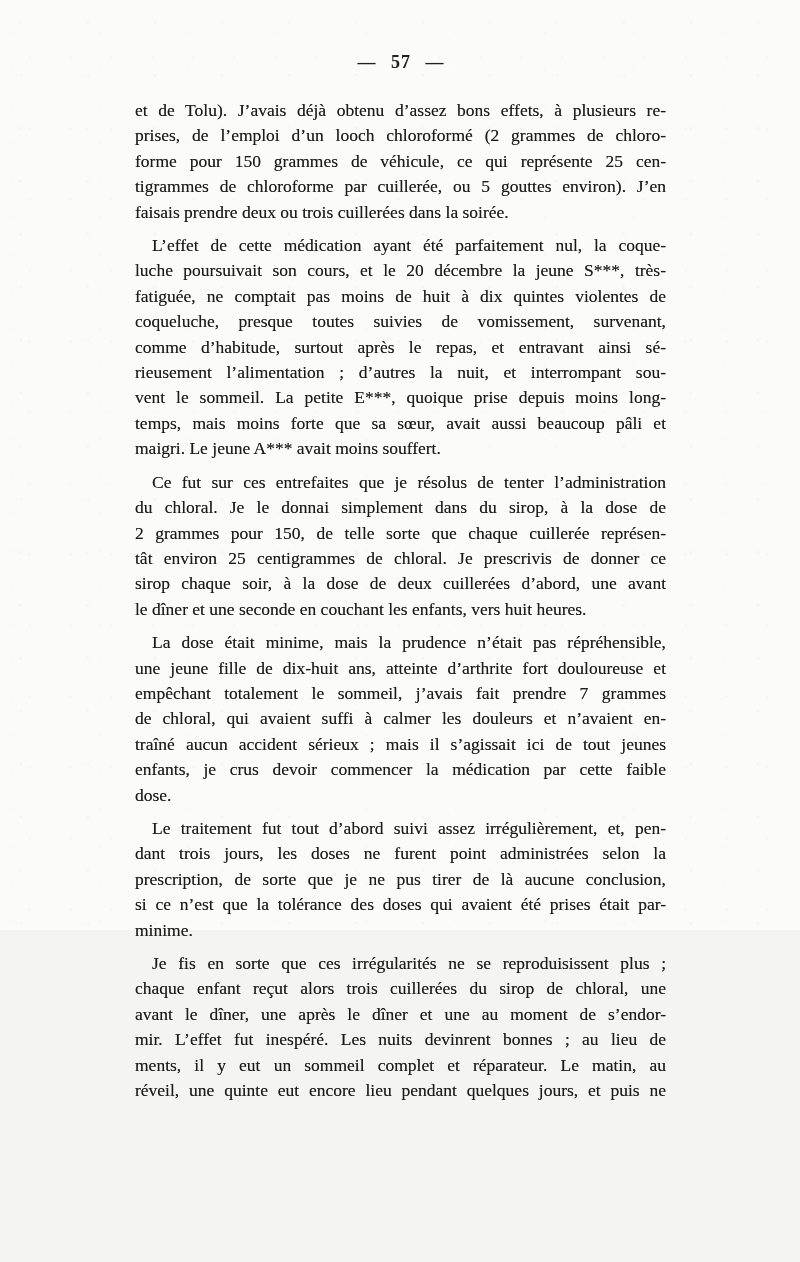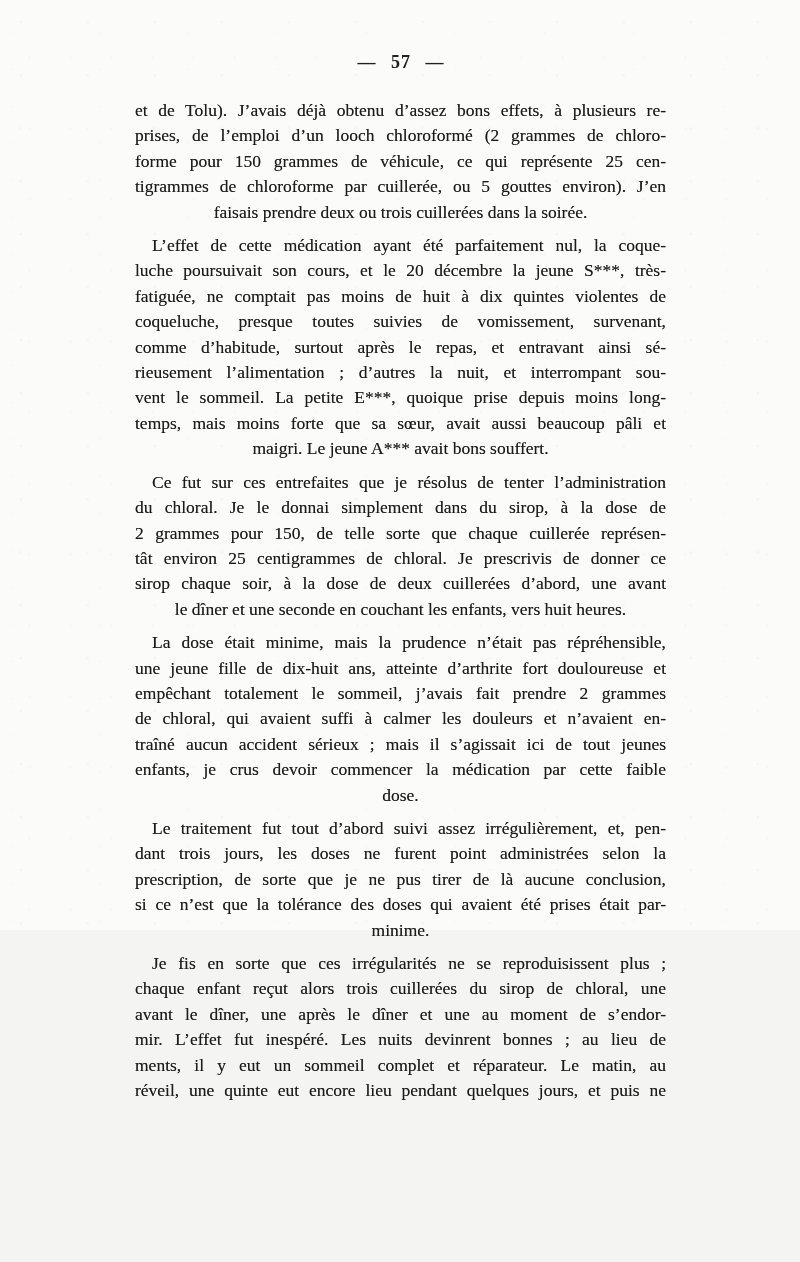--- a/index.html
+++ b/index.html
@@ -56,21 +56,21 @@
   }
   .paragraph.indent .line:first-child {
     text-indent: 17px;
   }
   .line {
     text-align: justify;
     text-align-last: justify;
     white-space: normal;
   }
   .line.par-end {
-    text-align: center;
+    text-align: left;
     text-align-last: auto;
   }
 </style>
 </head>
 <body>
 
 <div class="page">
   <div class="pageno">— 57 —</div>
   <div class="textblock">
       <div class="paragraph">
@@ -82,34 +82,34 @@
       </div>
       <div class="paragraph indent">
         <div class="line">L’effet de cette médication ayant été parfaitement nul, la coque-</div>
         <div class="line">luche poursuivait son cours, et le 20 décembre la jeune S***, très-</div>
         <div class="line">fatiguée, ne comptait pas moins de huit à dix quintes violentes de</div>
         <div class="line">coqueluche, presque toutes suivies de vomissement, survenant,</div>
         <div class="line">comme d’habitude, surtout après le repas, et entravant ainsi sé-</div>
         <div class="line">rieusement l’alimentation ; d’autres la nuit, et interrompant sou-</div>
         <div class="line">vent le sommeil. La petite E***, quoique prise depuis moins long-</div>
         <div class="line">temps, mais moins forte que sa sœur, avait aussi beaucoup pâli et</div>
-        <div class="line par-end">maigri. Le jeune A*** avait bons souffert.</div>
+        <div class="line par-end">maigri. Le jeune A*** avait moins souffert.</div>
       </div>
       <div class="paragraph indent">
         <div class="line">Ce fut sur ces entrefaites que je résolus de tenter l’administration</div>
         <div class="line">du chloral. Je le donnai simplement dans du sirop, à la dose de</div>
         <div class="line">2 grammes pour 150, de telle sorte que chaque cuillerée représen-</div>
         <div class="line">tât environ 25 centigrammes de chloral. Je prescrivis de donner ce</div>
         <div class="line">sirop chaque soir, à la dose de deux cuillerées d’abord, une avant</div>
         <div class="line par-end">le dîner et une seconde en couchant les enfants, vers huit heures.</div>
       </div>
       <div class="paragraph indent">
         <div class="line">La dose était minime, mais la prudence n’était pas répréhensible,</div>
         <div class="line">une jeune fille de dix-huit ans, atteinte d’arthrite fort douloureuse et</div>
-        <div class="line">empêchant totalement le sommeil, j’avais fait prendre 2 grammes</div>
+        <div class="line">empêchant totalement le sommeil, j’avais fait prendre 7 grammes</div>
         <div class="line">de chloral, qui avaient suffi à calmer les douleurs et n’avaient en-</div>
         <div class="line">traîné aucun accident sérieux ; mais il s’agissait ici de tout jeunes</div>
         <div class="line">enfants, je crus devoir commencer la médication par cette faible</div>
         <div class="line par-end">dose.</div>
       </div>
       <div class="paragraph indent">
         <div class="line">Le traitement fut tout d’abord suivi assez irrégulièrement, et, pen-</div>
         <div class="line">dant trois jours, les doses ne furent point administrées selon la</div>
         <div class="line">prescription, de sorte que je ne pus tirer de là aucune conclusion,</div>
         <div class="line">si ce n’est que la tolérance des doses qui avaient été prises était par-</div>

